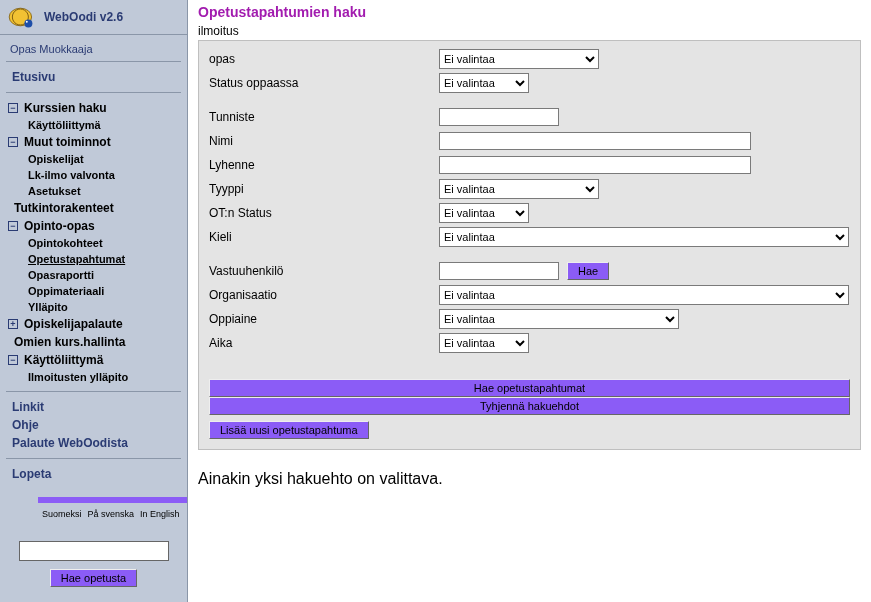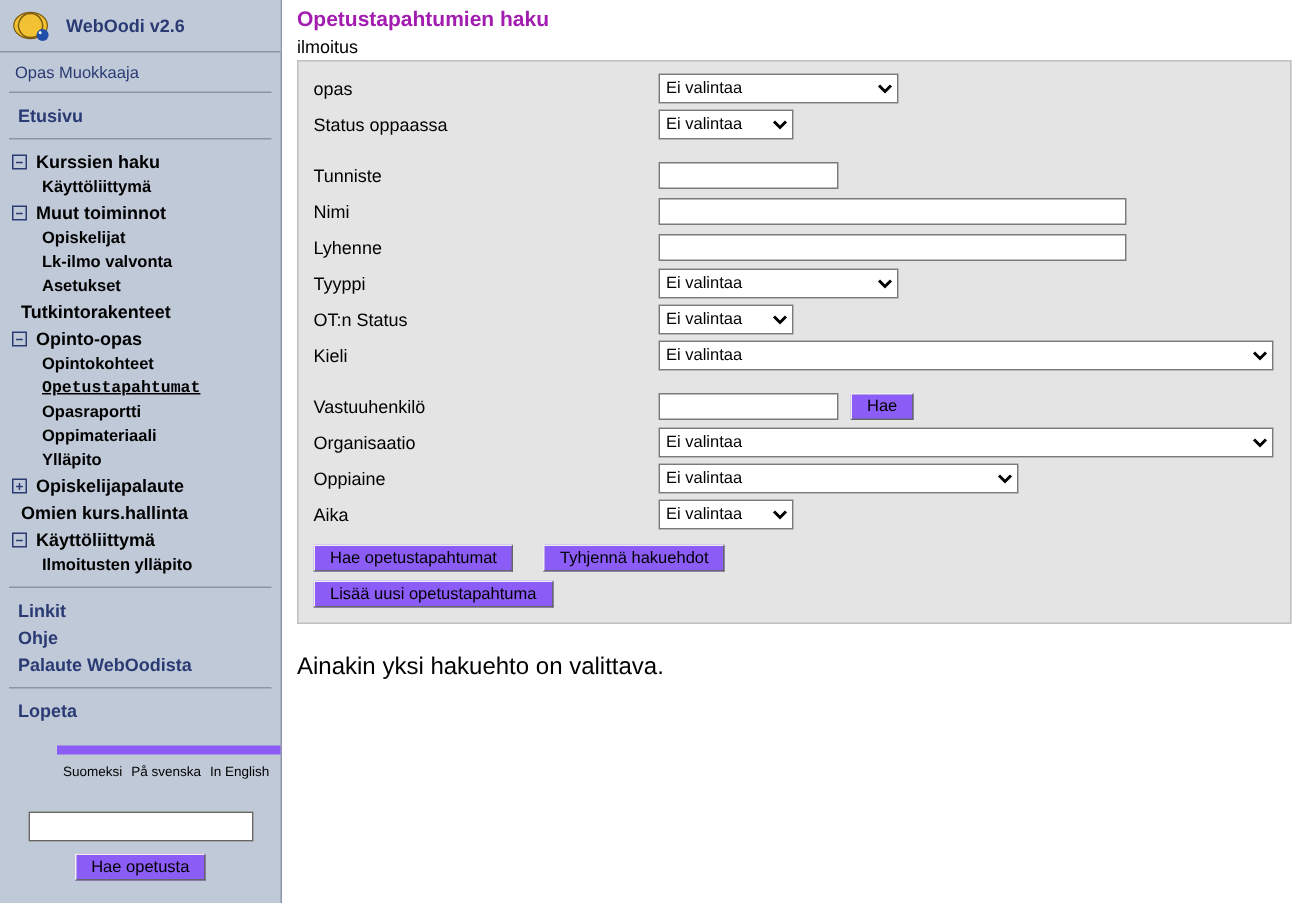--- a/index.html
+++ b/index.html
@@ -8,21 +8,21 @@
 .sidebar { width: 188px; background: #c0c9d8; border-right: 1px solid #8a96a8; display: flex; flex-direction: column; }
 .brand { display: flex; align-items: center; padding: 4px 6px; border-bottom: 1px solid #8a96a8; background: #c0c9d8; }
 .brand-logo { width: 32px; height: 26px; margin-right: 6px; }
 .brand-title { color: #2a3b73; font-weight: bold; font-size: 12px; }
 .user { color: #2a3b73; font-size: 11px; padding: 8px 10px 6px; }
 .nav { padding: 0 6px 8px 6px; }
 .nav-section { border-top: 1px solid #8a96a8; padding-top: 6px; padding-bottom: 6px; }
 .nav-link { display: block; color: #2a3b73; font-weight: bold; font-size: 12px; padding: 2px 6px; cursor: pointer; }
 .nav-group-head { display: flex; align-items: center; font-weight: bold; font-size: 12px; color: #000; padding: 2px 2px; cursor: pointer; }
 .nav-sub { display: block; color: #000; font-weight: bold; font-size: 11px; padding: 2px 6px 2px 22px; cursor: pointer; }
-.nav-sub.current { text-decoration: underline; font-family: Liberation Mono, monospace; }
+.nav-sub.current { text-decoration: underline; }
 .nav-sub.top { padding-left: 8px; font-size: 12px; }
 .box { width: 10px; height: 10px; border: 1px solid #2a3b73; margin-right: 6px; display: inline-flex; align-items: center; justify-content: center; font-size: 9px; line-height: 1; background: #c0c9d8; color: #2a3b73; }
 .lang { font-size: 9px; font-weight: normal; padding: 6px 4px; display: flex; gap: 6px; border-top: 6px solid #8b5cf6; margin-left: 38px; }
 .lang span { cursor: pointer; }
 .searchbox { padding: 16px 10px 10px; text-align: center; }
 .searchbox input[type=text] { width: 150px; height: 20px; border: 1px solid #666; background: #fff; margin-bottom: 8px; padding: 1px 3px; font-family: inherit; }
 .btn { background: #8b5cf6; border: 1px solid #666; border-top-color: #eee; border-left-color: #eee; padding: 2px 10px; font-family: inherit; font-size: 11px; cursor: pointer; }
 
 .main { flex: 1; padding: 4px 10px; background: #fff; overflow: auto; }
 .page-title { font-weight: bold; font-size: 14px; color: #a21caf; margin-bottom: 4px; }
@@ -32,21 +32,21 @@
 .row-label { width: 230px; font-size: 12px; color: #000; }
 .row-field { flex: 1; display: flex; align-items: flex-end; gap: 8px; }
 .sep { height: 10px; }
 select { font-family: inherit; font-size: 11px; background: #fff; border: 1px solid #7a7a7a; height: 20px; }
 input[type=text].f-short { width: 120px; height: 18px; border: 1px solid #7a7a7a; background: #fff; padding: 1px 3px; font-family: inherit; font-size: 11px; }
 input[type=text].f-med { width: 312px; height: 18px; border: 1px solid #7a7a7a; background: #fff; padding: 1px 3px; font-family: inherit; font-size: 11px; }
 .sel-s { width: 90px; }
 .sel-m { width: 160px; }
 .sel-l { width: 240px; }
 .sel-xl { width: 410px; }
-.actions { margin-top: 8px; display: flex; gap: 20px; flex-wrap: wrap; }
+.actions { margin-top: 24px; display: flex; gap: 0; flex-wrap: wrap; flex-direction: column; }
 .actions2 { margin-top: 6px; }
 .msg { font-size: 16px; margin-top: 20px; }
 </style>
 </head>
 <body>
 
 <div class="layout">
   <div class="sidebar">
     <div class="brand">
       <span class="brand-logo">

